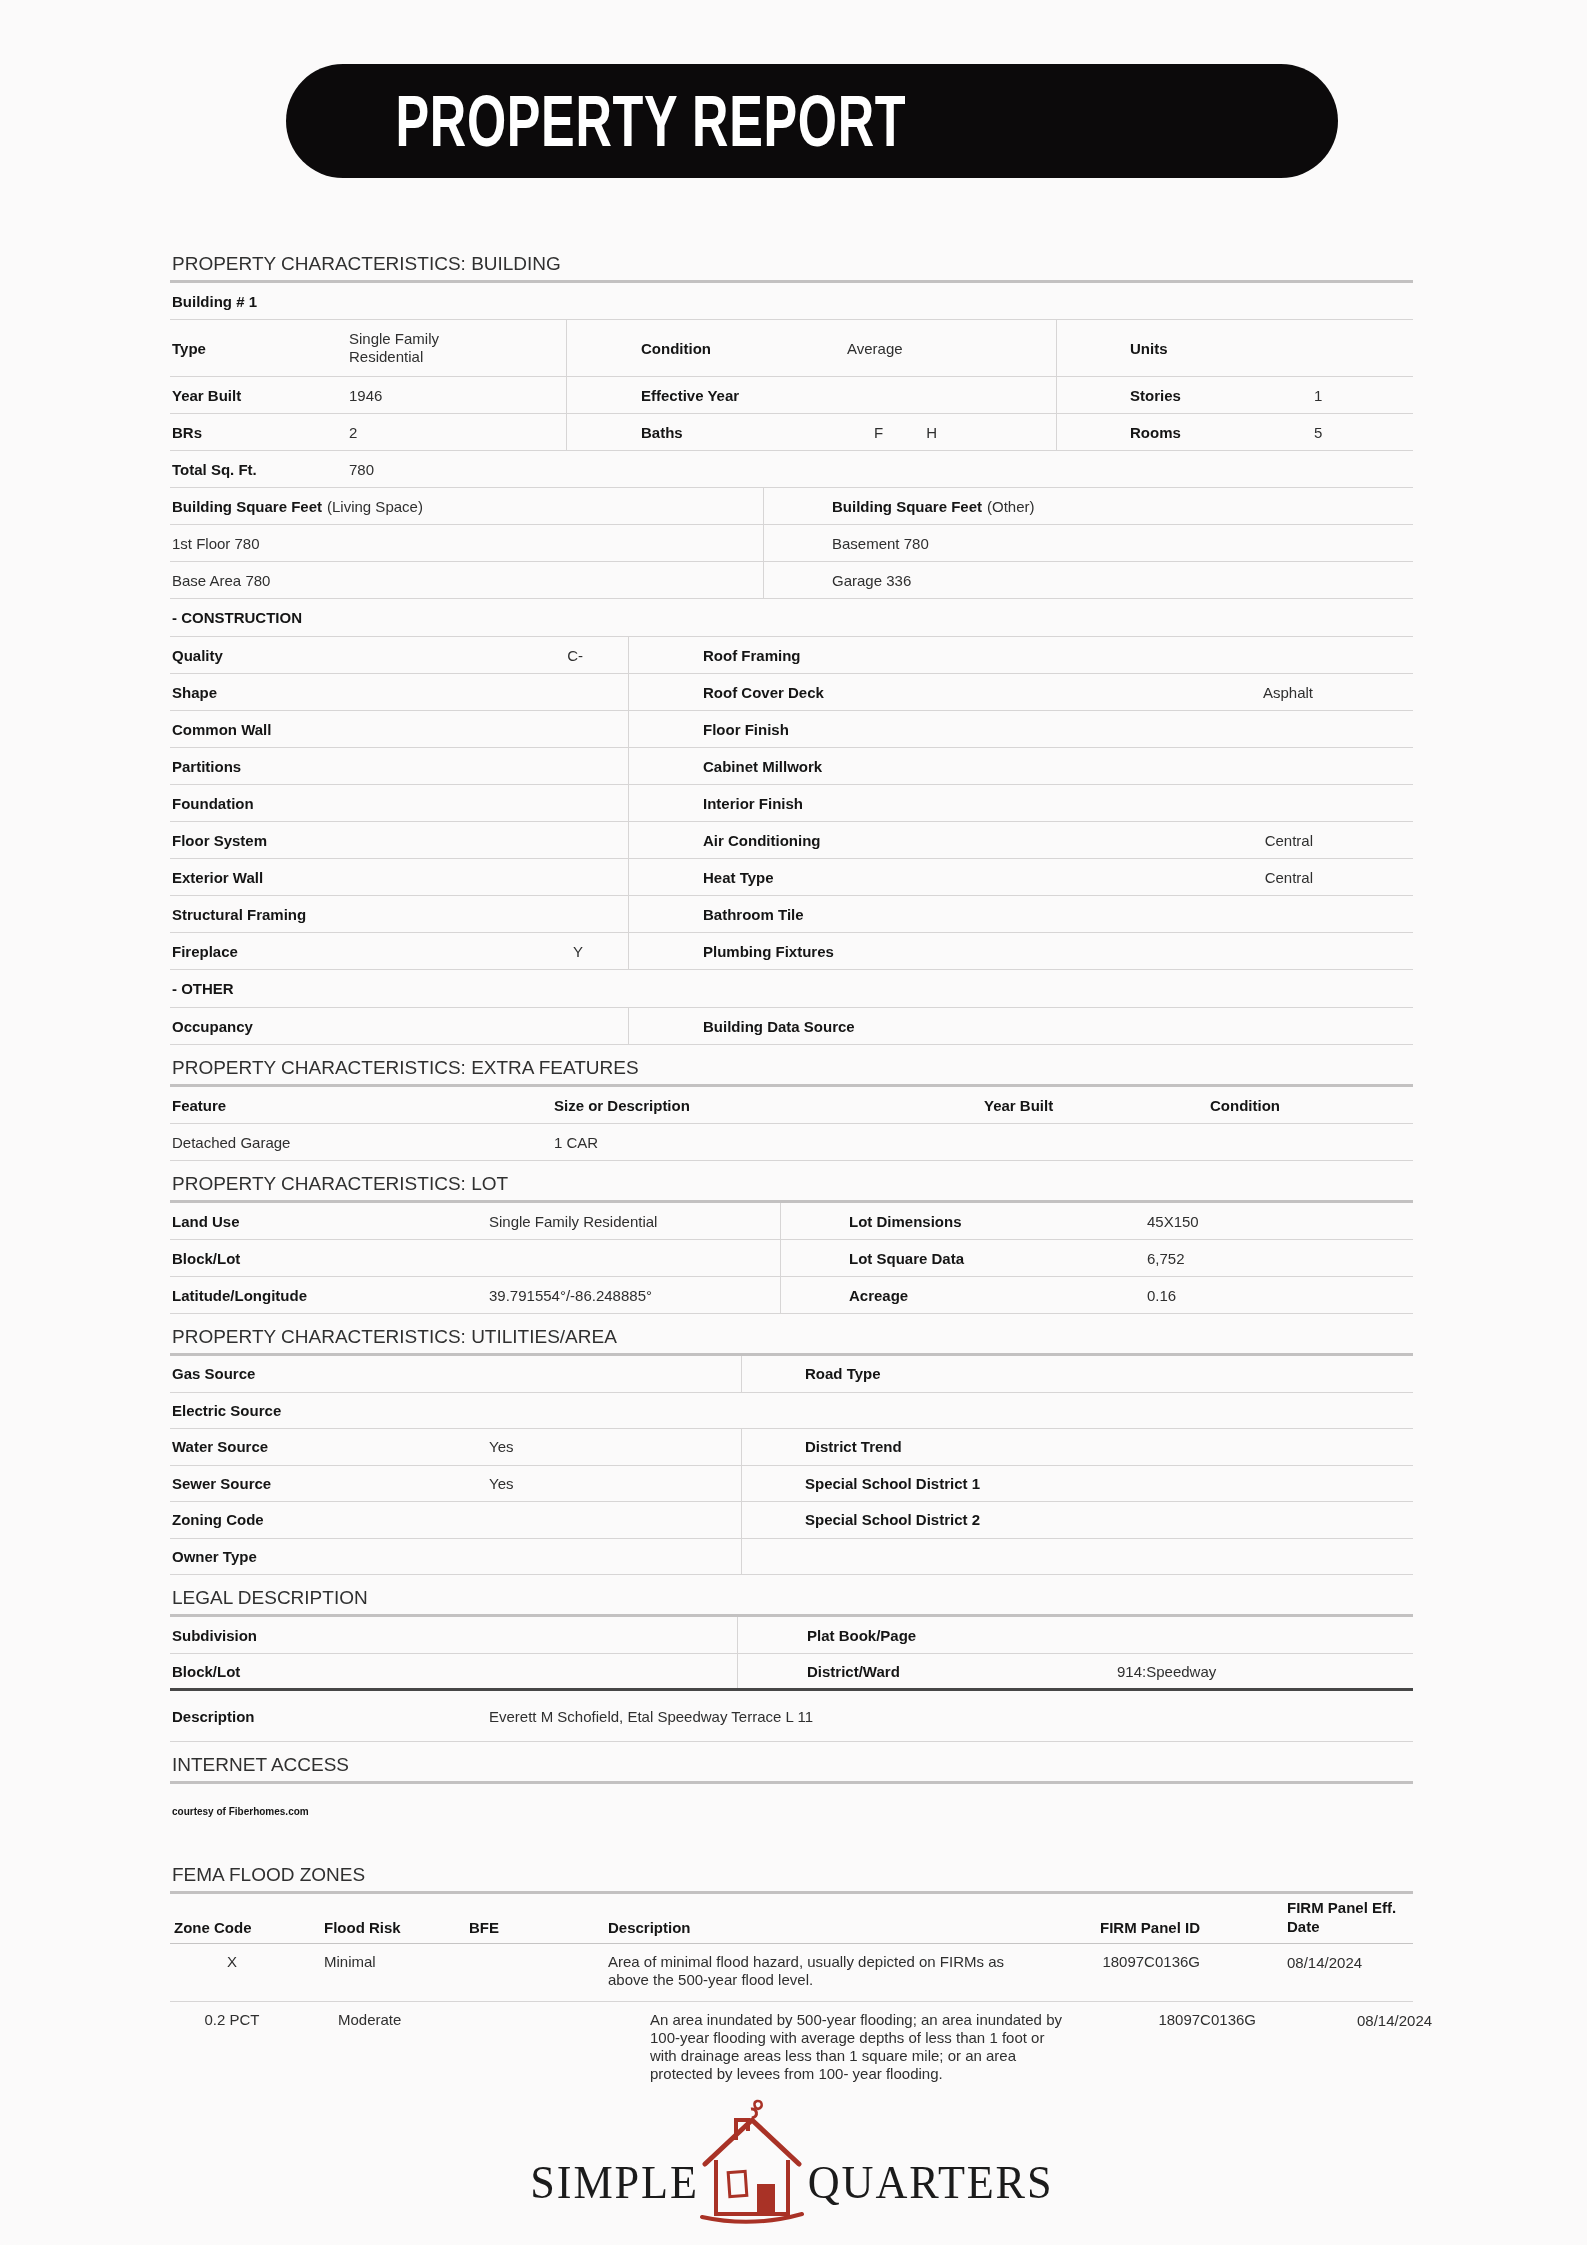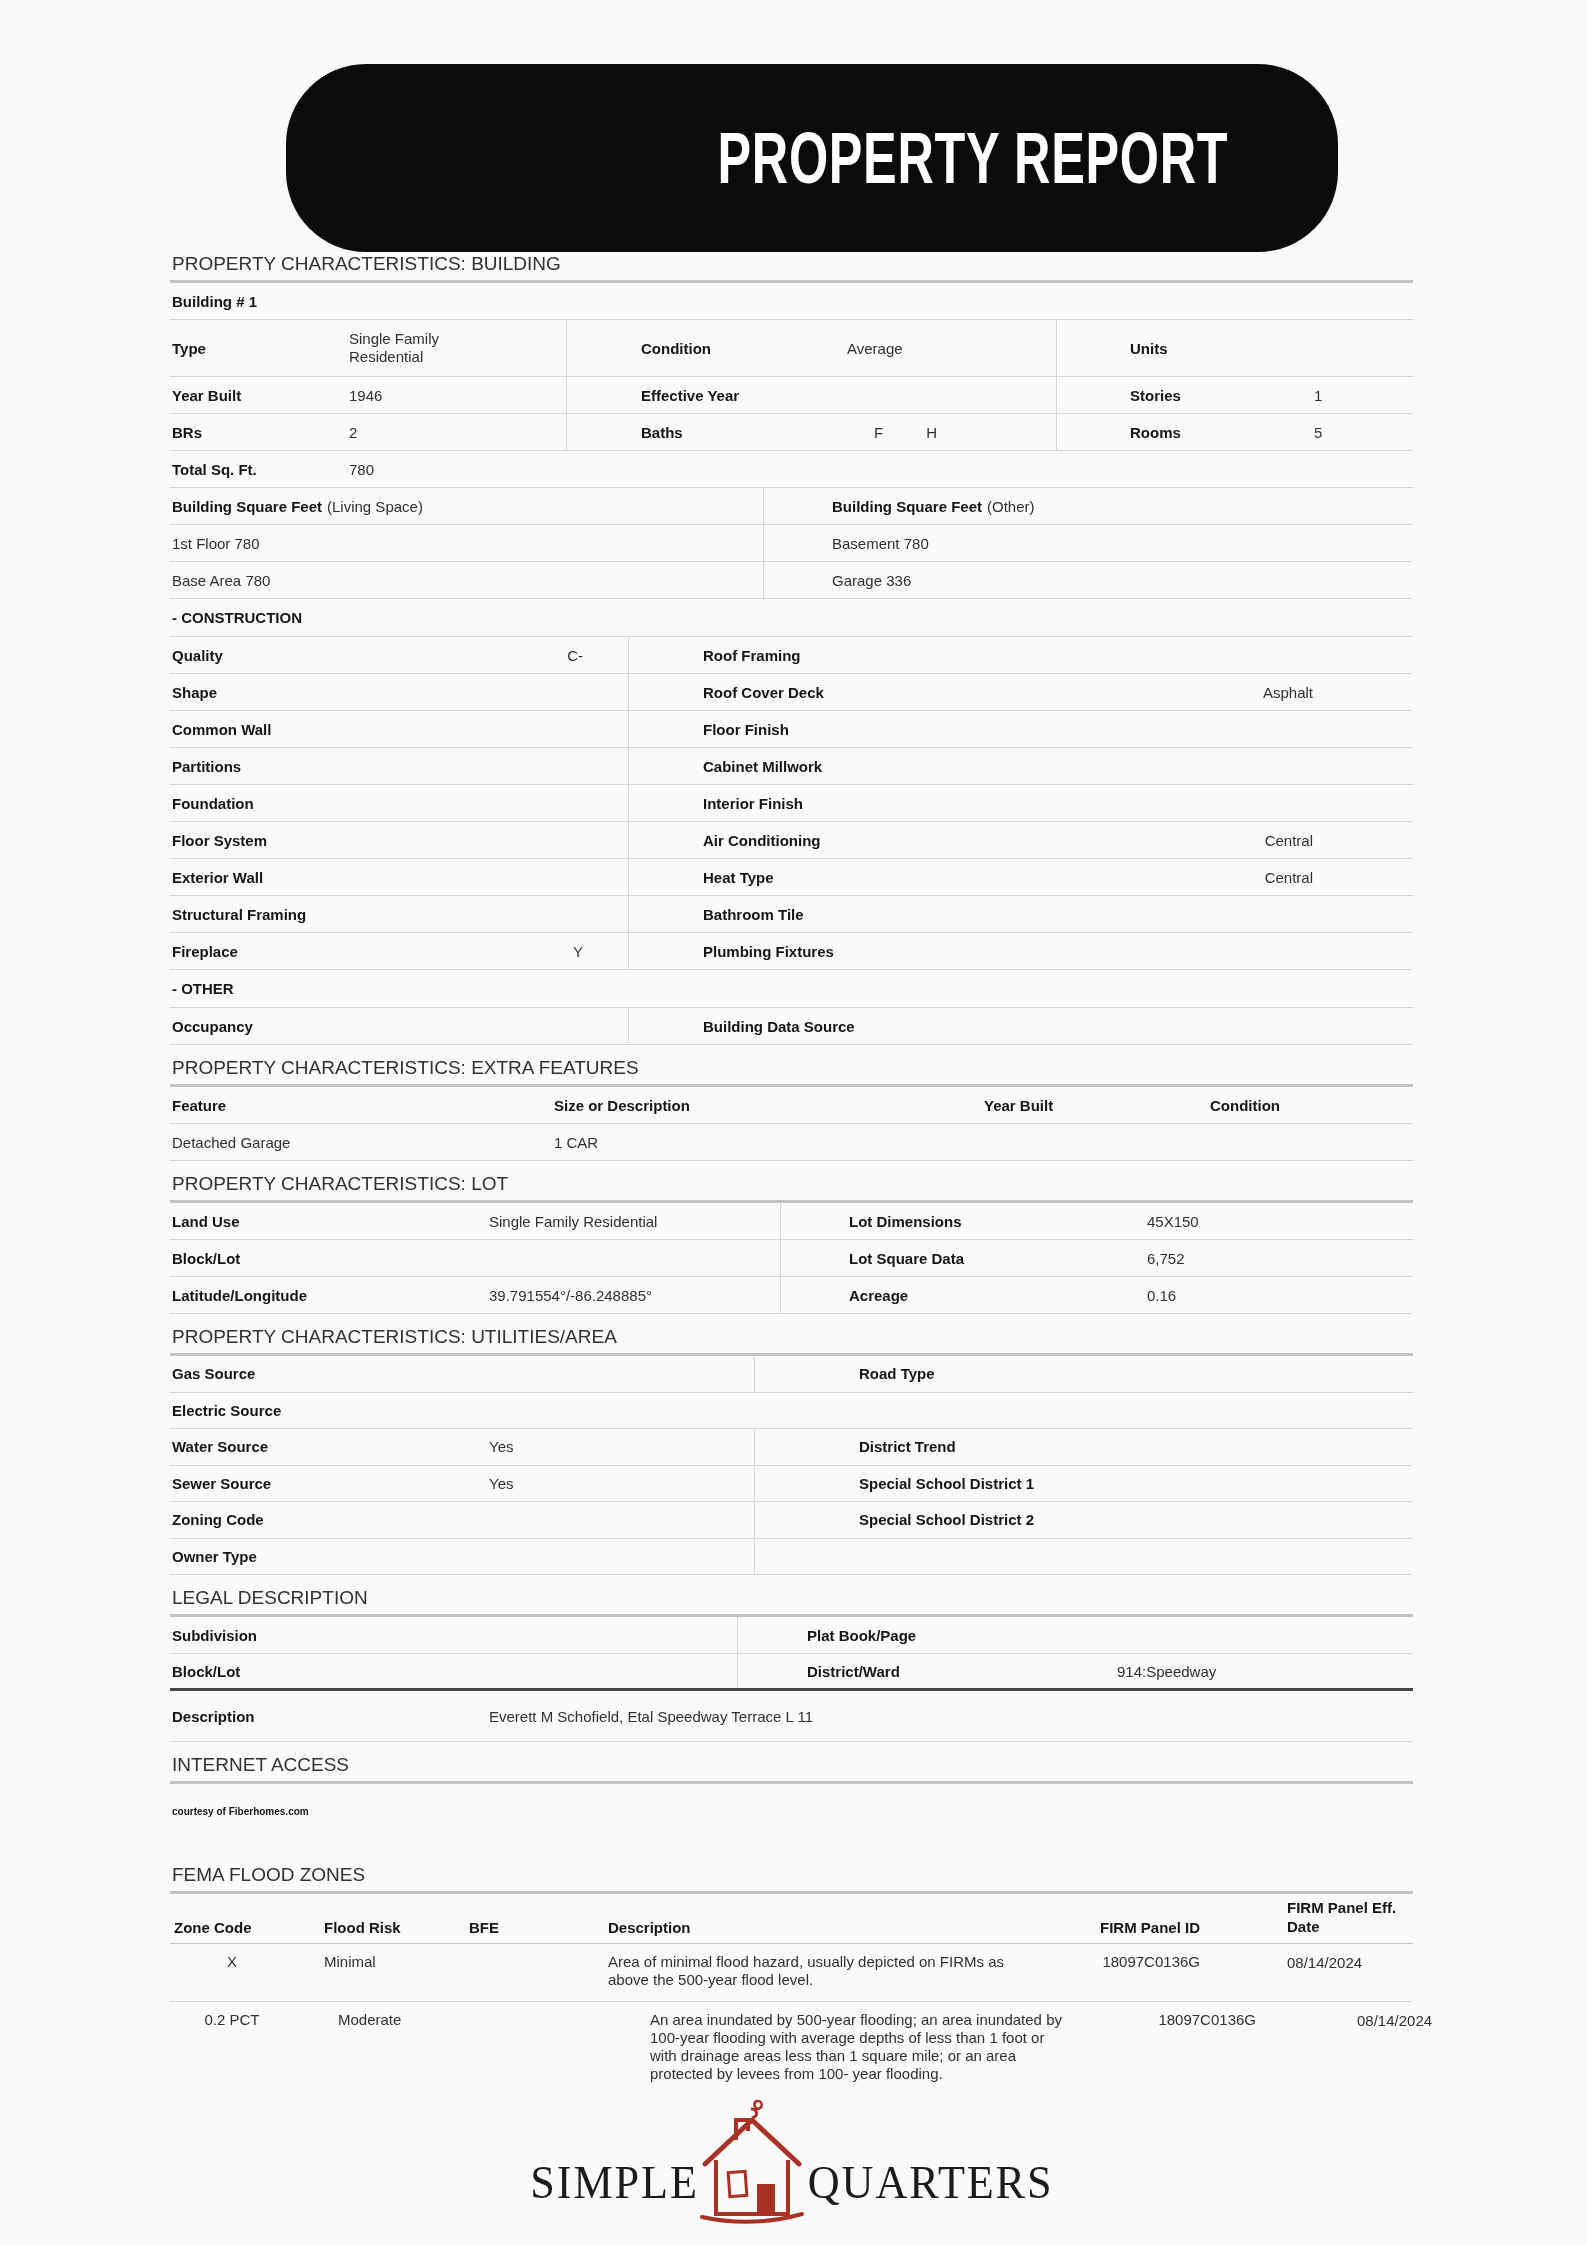--- a/index.html
+++ b/index.html
@@ -1,22 +1,22 @@
 <!DOCTYPE html>
 <html><head>
 <meta charset="utf-8">
 <style>
   html,body{margin:0;padding:0;}
   body{width:1587px;height:2245px;overflow:hidden;background:#fbfafa;
        font-family:"Liberation Sans",sans-serif;color:#2d2d2d;}
   .pg{position:relative;width:1587px;height:2245px;}
 
   
-  .pill{position:absolute;left:286px;top:64px;width:1052px;height:188px;
-        background:#0c0a0b;border-radius:80px;display:flex;align-items:center;justify-content:flex-end;}
+  .pill{position:absolute;left:286px;top:64px;width:1052px;height:114px;
+        background:#0c0a0b;border-radius:80px;display:flex;align-items:center;justify-content:flex-start;}
   .pill-text{color:#ffffff;font-size:72px;font-weight:700;letter-spacing:1px;
              white-space:nowrap;transform:scaleX(0.70);}
 
   
   .content{position:absolute;left:170px;top:253px;width:1243px;}
 
   .sec{font-size:19px;line-height:22px;color:#303030;padding:0 0 5px 2px;
        border-bottom:3px solid #c3c1c1;margin-top:12px;}
   .sec.first{margin-top:0;}
   .sec.big-gap{margin-top:40px;}
@@ -58,21 +58,21 @@
   .t4 .cell{padding-left:2px;}
 
   
   .t5 .row{grid-template-columns:610px 633px;height:37px;}
   .t5 .cL{padding-left:2px;} .t5 .cL .lbl{width:317px;}
   .t5 .cR{padding-left:68px;} .t5 .cR .lbl{width:298px;}
 
   
   .t6 .row{grid-template-columns:571px 672px;height:36.5px;}
   .t6 .cL{padding-left:2px;} .t6 .cL .lbl{width:317px;}
-  .t6 .cR{padding-left:104px;margin-left:13px;} .t6 .cR .lbl{width:309px;}
+  .t6 .cR{padding-left:63px;} .t6 .cR .lbl{width:309px;}
 
   
   .t7 .row{grid-template-columns:567px 676px;height:37px;}
   .t7 .cL{padding-left:2px;} .t7 .cL .lbl{width:317px;}
   .t7 .cR{padding-left:69px;} .t7 .cR .lbl{width:310px;}
   .t7 .row.last{border-bottom:3px solid #474747;}
   .desc-row{display:flex;align-items:center;height:50px;border-bottom:1px solid #d7d5d5;padding-left:2px;}
   .desc-row .lbl{width:317px;}
 
   .note{margin-top:14px;height:26px;display:flex;align-items:center;

